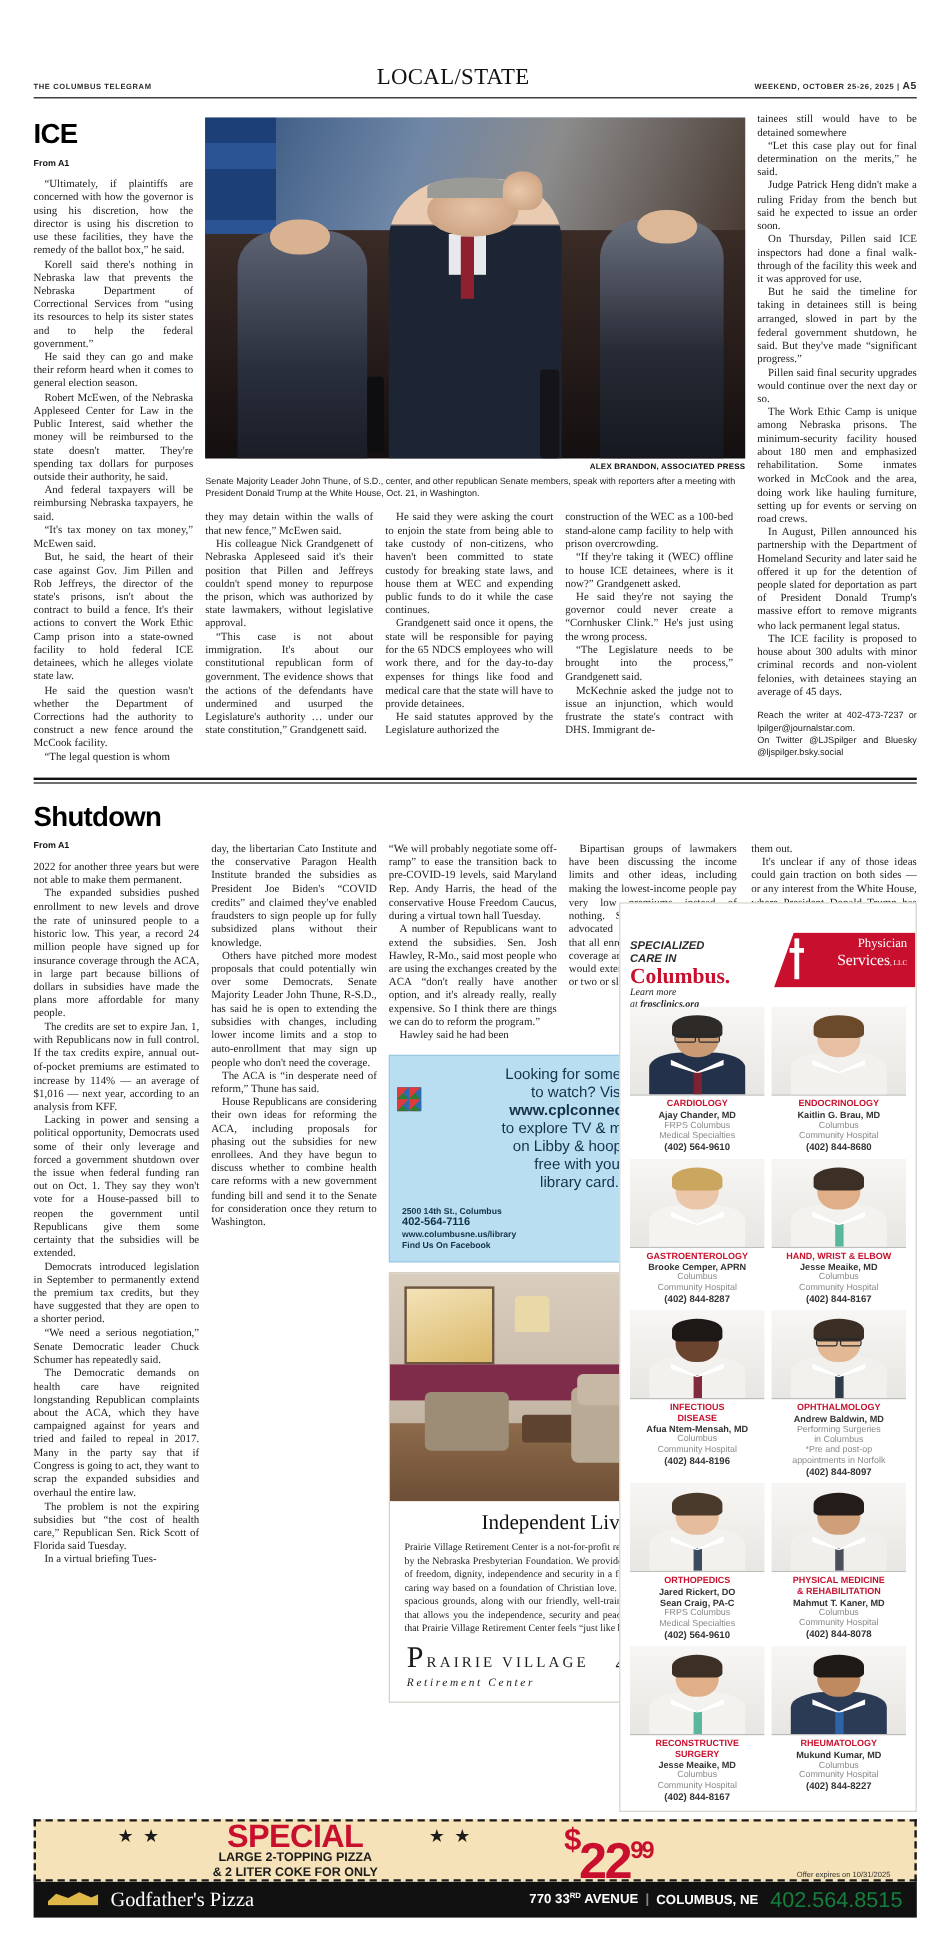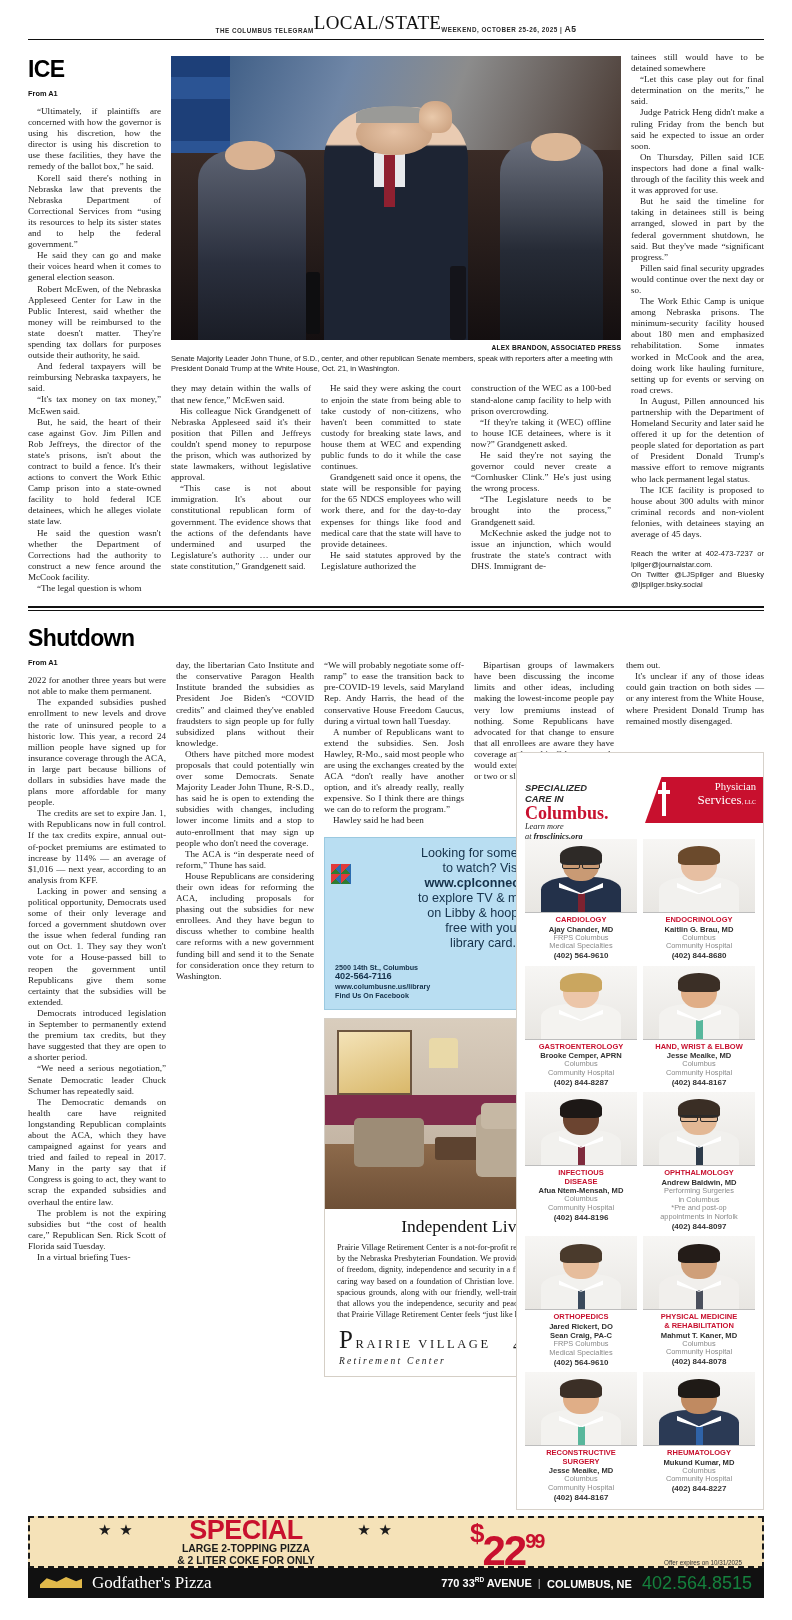--- a/index.html
+++ b/index.html
@@ -8,22 +8,22 @@
     width: 792px; height: 1620px;
     font-family: "Liberation Serif", serif;
     color: #1b1b1b;
     position: relative;
     overflow: hidden;
   }
   .page { position: relative; width: 792px; height: 1620px; padding: 0 28px; }
 
   
   .masthead {
-    display: flex; align-items: flex-end; justify-content: center;
-    padding-top: 34px; height: 26px;
+    display: flex; align-items: flex-end; justify-content: space-between;
+    padding-top: 76px; height: 26px;
   }
   .mh-left, .mh-right {
     font-family: "Liberation Sans", sans-serif;
     font-size: 6.3px; letter-spacing: .5px; font-weight: 700; color: #2a2a2a;
     text-transform: uppercase;
   }
   .mh-right { text-align: right; }
   .mh-right .pg { font-size: 8.6px; font-weight: 700; }
   .mh-center {
     font-family: "Liberation Serif", serif;
@@ -240,21 +240,21 @@
   </div>
   <div class="rule-thick"></div>
 
   <div class="cols" style="margin-top:2px;">
 
     <div class="col">
       <h1 class="kicker">ICE</h1>
       <div class="from">From A1</div>
       <p class="body">“Ultimately, if plaintiffs are concerned with how the governor is using his discretion, how the director is using his discretion to use these facilities, they have the remedy of the ballot box,” he said.</p>
       <p class="body">Korell said there's nothing in Nebraska law that prevents the Nebraska Department of Correctional Services from “using its resources to help its sister states and to help the federal government.”</p>
-      <p class="body">He said they can go and make their voices heard when it comes to general election season.</p>
+      <p class="body">He said they can go and make their reform heard when it comes to general election season.</p>
       <p class="body">Robert McEwen, of the Nebraska Appleseed Center for Law in the Public Interest, said whether the money will be reimbursed to the state doesn't matter. They're spending tax dollars for purposes outside their authority, he said.</p>
       <p class="body">And federal taxpayers will be reimbursing Nebraska taxpayers, he said.</p>
       <p class="body">“It's tax money on tax money,” McEwen said.</p>
       <p class="body">But, he said, the heart of their case against Gov. Jim Pillen and Rob Jeffreys, the director of the state's prisons, isn't about the contract to build a fence. It's their actions to convert the Work Ethic Camp prison into a state-owned facility to hold federal ICE detainees, which he alleges violate state law.</p>
       <p class="body">He said the question wasn't whether the Department of Corrections had the authority to construct a new fence around the McCook facility.</p>
       <p class="body">“The legal question is whom</p>
     </div>
 
     <div style="width:450px;">
       <div class="photo-wrap">

